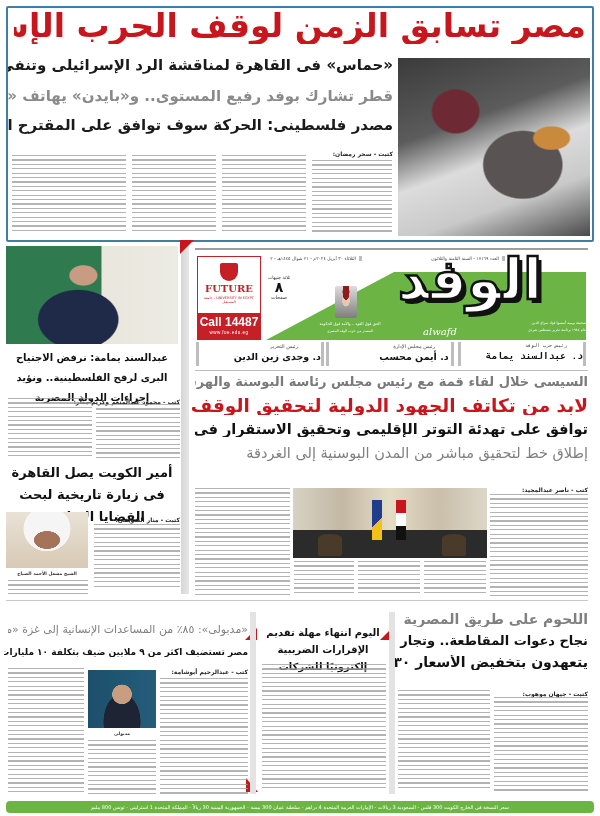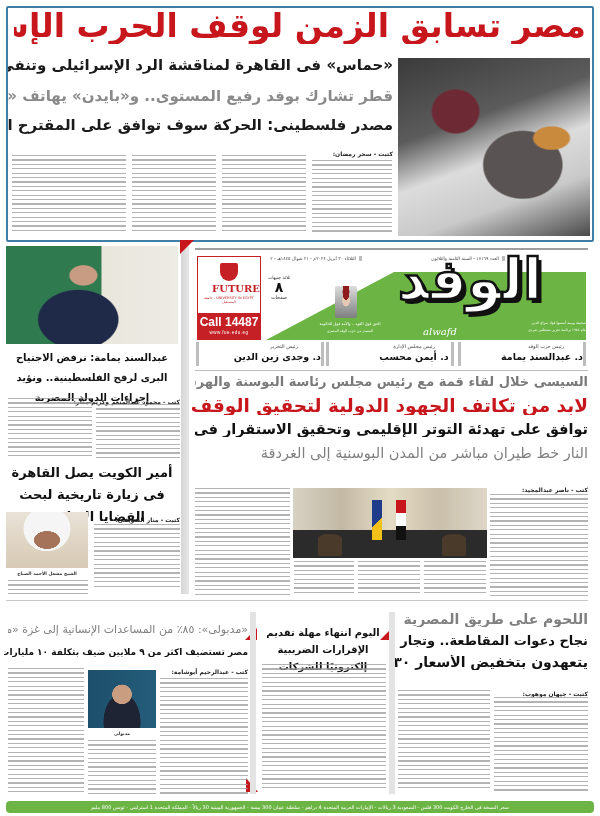--- a/index.html
+++ b/index.html
@@ -39,21 +39,21 @@
       linear-gradient(180deg, #e9e2d6, #d7c9b4); }
   #left-photo2-caption { left: 6px; top: 571px; width: 82px; font-size: 4.5px; text-align: center; color: #333; font-weight: bold; }
   #left-byline2 { left: 100px; top: 516px; width: 80px; text-align: right; }
 
   #vsep-left { left: 181px; top: 246px; width: 8px; height: 348px; background: linear-gradient(90deg, #d6d6d6, #e6e6e6); }
 
   
   #masthead-rule { left: 195px; top: 248px; width: 393px; height: 2px; background: #9e9e9e; }
   #fue-ad { left: 197px; top: 256px; width: 64px; height: 84px; border: 1px solid #c42026; background: #fff; }
   #fue-shield { left: 22px; top: 6px; width: 18px; height: 18px; background: #c42026; border-radius: 2px 2px 9px 9px; }
-  #fue-name { left: 0; top: 26px; width: 62px; font-family: "DejaVu Serif", serif; font-size: 10px; color: #c42026; text-align: right; font-weight: bold; }
+  #fue-name { left: 0; top: 26px; width: 62px; font-family: "DejaVu Serif", serif; font-size: 10px; color: #c42026; text-align: center; font-weight: bold; }
   #fue-sub { left: 0; top: 39px; width: 62px; font-size: 3.5px; color: #c42026; text-align: center; }
   #fue-call { left: 0; top: 56px; width: 62px; height: 26px; background: #c42026; color: #fff; }
   #fue-call-txt { left: 0; top: 2px; width: 62px; text-align: center; font-size: 12px; font-weight: bold; font-family: "Liberation Sans", sans-serif; }
   #fue-url { left: 0; top: 17px; width: 62px; text-align: center; font-size: 4.5px; font-family: "Liberation Sans", sans-serif; letter-spacing: .5px; }
 
   #issue-info { left: 365px; top: 256px; width: 140px; font-size: 4.5px; color: #444; text-align: right; border-right: 3px solid #bdbdbd; padding-right: 3px; white-space: nowrap; }
   #date-info { left: 270px; top: 256px; width: 92px; font-size: 4.5px; color: #444; text-align: right; border-right: 3px solid #bdbdbd; padding-right: 3px; white-space: nowrap; overflow: hidden; }
   #price-box { left: 266px; top: 275px; width: 26px; text-align: center; }
   #price-top { font-size: 4.5px; color: #333; }
   #price-num { font-size: 14px; font-weight: bold; line-height: 14px; }
@@ -176,38 +176,38 @@
   <div id="price-bot">صفحات</div>
 </div>
 <div id="founder-photo" class="abs"></div>
 <div id="founder-quote" class="abs">الحق فوق القوة .. والأمة فوق الحكومة</div>
 <div id="founder-quote2" class="abs">المصدر من حزب الوفد المصرى</div>
 <div id="logo-ar" class="abs">الوفد</div>
 <div id="logo-en" class="abs">alwafd</div>
 <div id="tagline1" class="abs">صحيفة يومية أسسها فؤاد سراج الدين</div>
 <div id="tagline2" class="abs">عام ١٩٨٤ برئاسة تحرير مصطفى شردى</div>
 
-<div class="abs staff" style="left:458px;">
+<div class="abs staff" style="left:458px;font-family:Liberation Mono, monospace;">
   <div class="staff-role">رئيس حزب الوفد</div>
   <div class="staff-name">د. عبدالسند يمامة</div>
 </div>
 <div class="abs staff" style="left:326px;">
   <div class="staff-role">رئيس مجلس الإدارة</div>
   <div class="staff-name">د. أيمن محسب</div>
 </div>
 <div class="abs staff" style="left:196px;">
   <div class="staff-role">رئيس التحرير</div>
   <div class="staff-name">د. وجدى زين الدين</div>
 </div>
 
 <div id="main-rule" class="abs"></div>
 <div id="kicker" class="abs hl" style="font-weight:bold;">السيسى خلال لقاء قمة مع رئيس مجلس رئاسة البوسنة والهرسك:</div>
 <div id="main-hl" class="abs hl">لابد من تكاتف الجهود الدولية لتحقيق الوقف الفورى لإطلاق النار فى غزة</div>
 <div id="deck1" class="abs hl">توافق على تهدئة التوتر الإقليمى وتحقيق الاستقرار فى الشرق الأوسط</div>
-<div id="deck2" class="abs hl">النار خط طيران مباشر من المدن البوسنية إلى الغردقة</div>
+<div id="deck2" class="abs hl">إطلاق خط لتحقيق مباشر من المدن البوسنية إلى الغردقة</div>
 
 <div id="main-byline" class="abs byline">كتب - ناصر عبدالمجيد:</div>
 <div class="abs mc-r body-lines"></div>
 <div id="summit-photo" class="abs"></div>
 <div id="flag-bih" class="abs"></div>
 <div id="flag-egy" class="abs"></div>
 <div class="abs podium" style="left:318px;"></div>
 <div class="abs podium" style="left:442px;"></div>
 <div class="abs mc-l body-lines"></div>
 <div class="abs mc-b body-lines" style="left:424px; width:62px;"></div>

